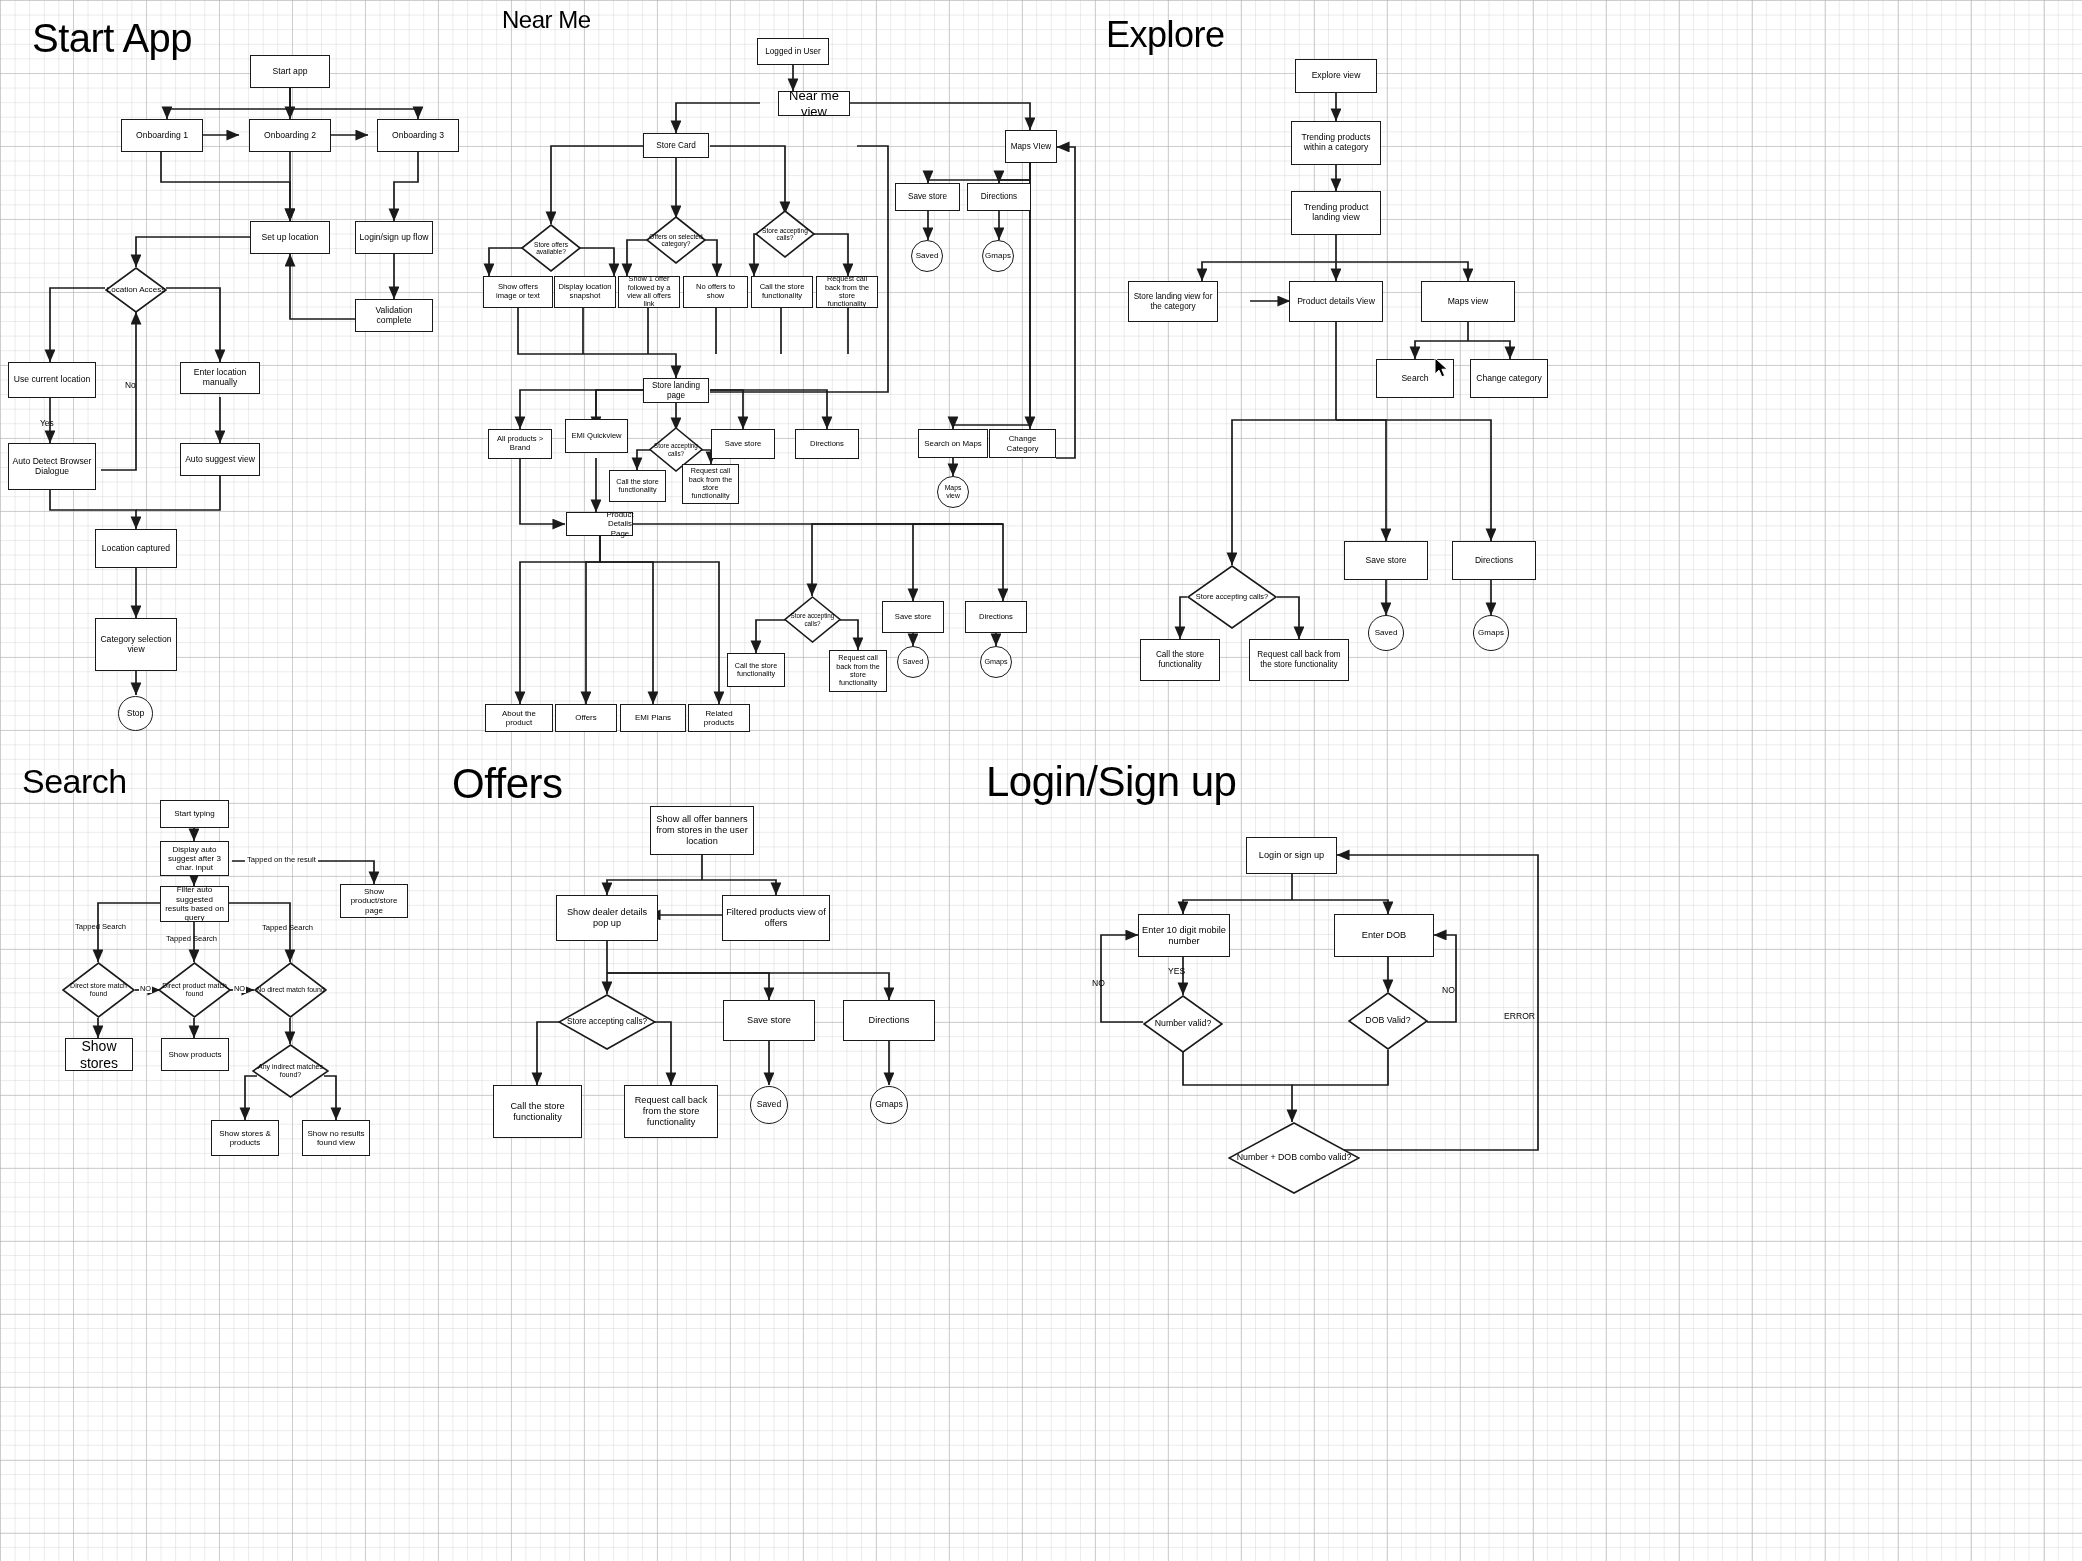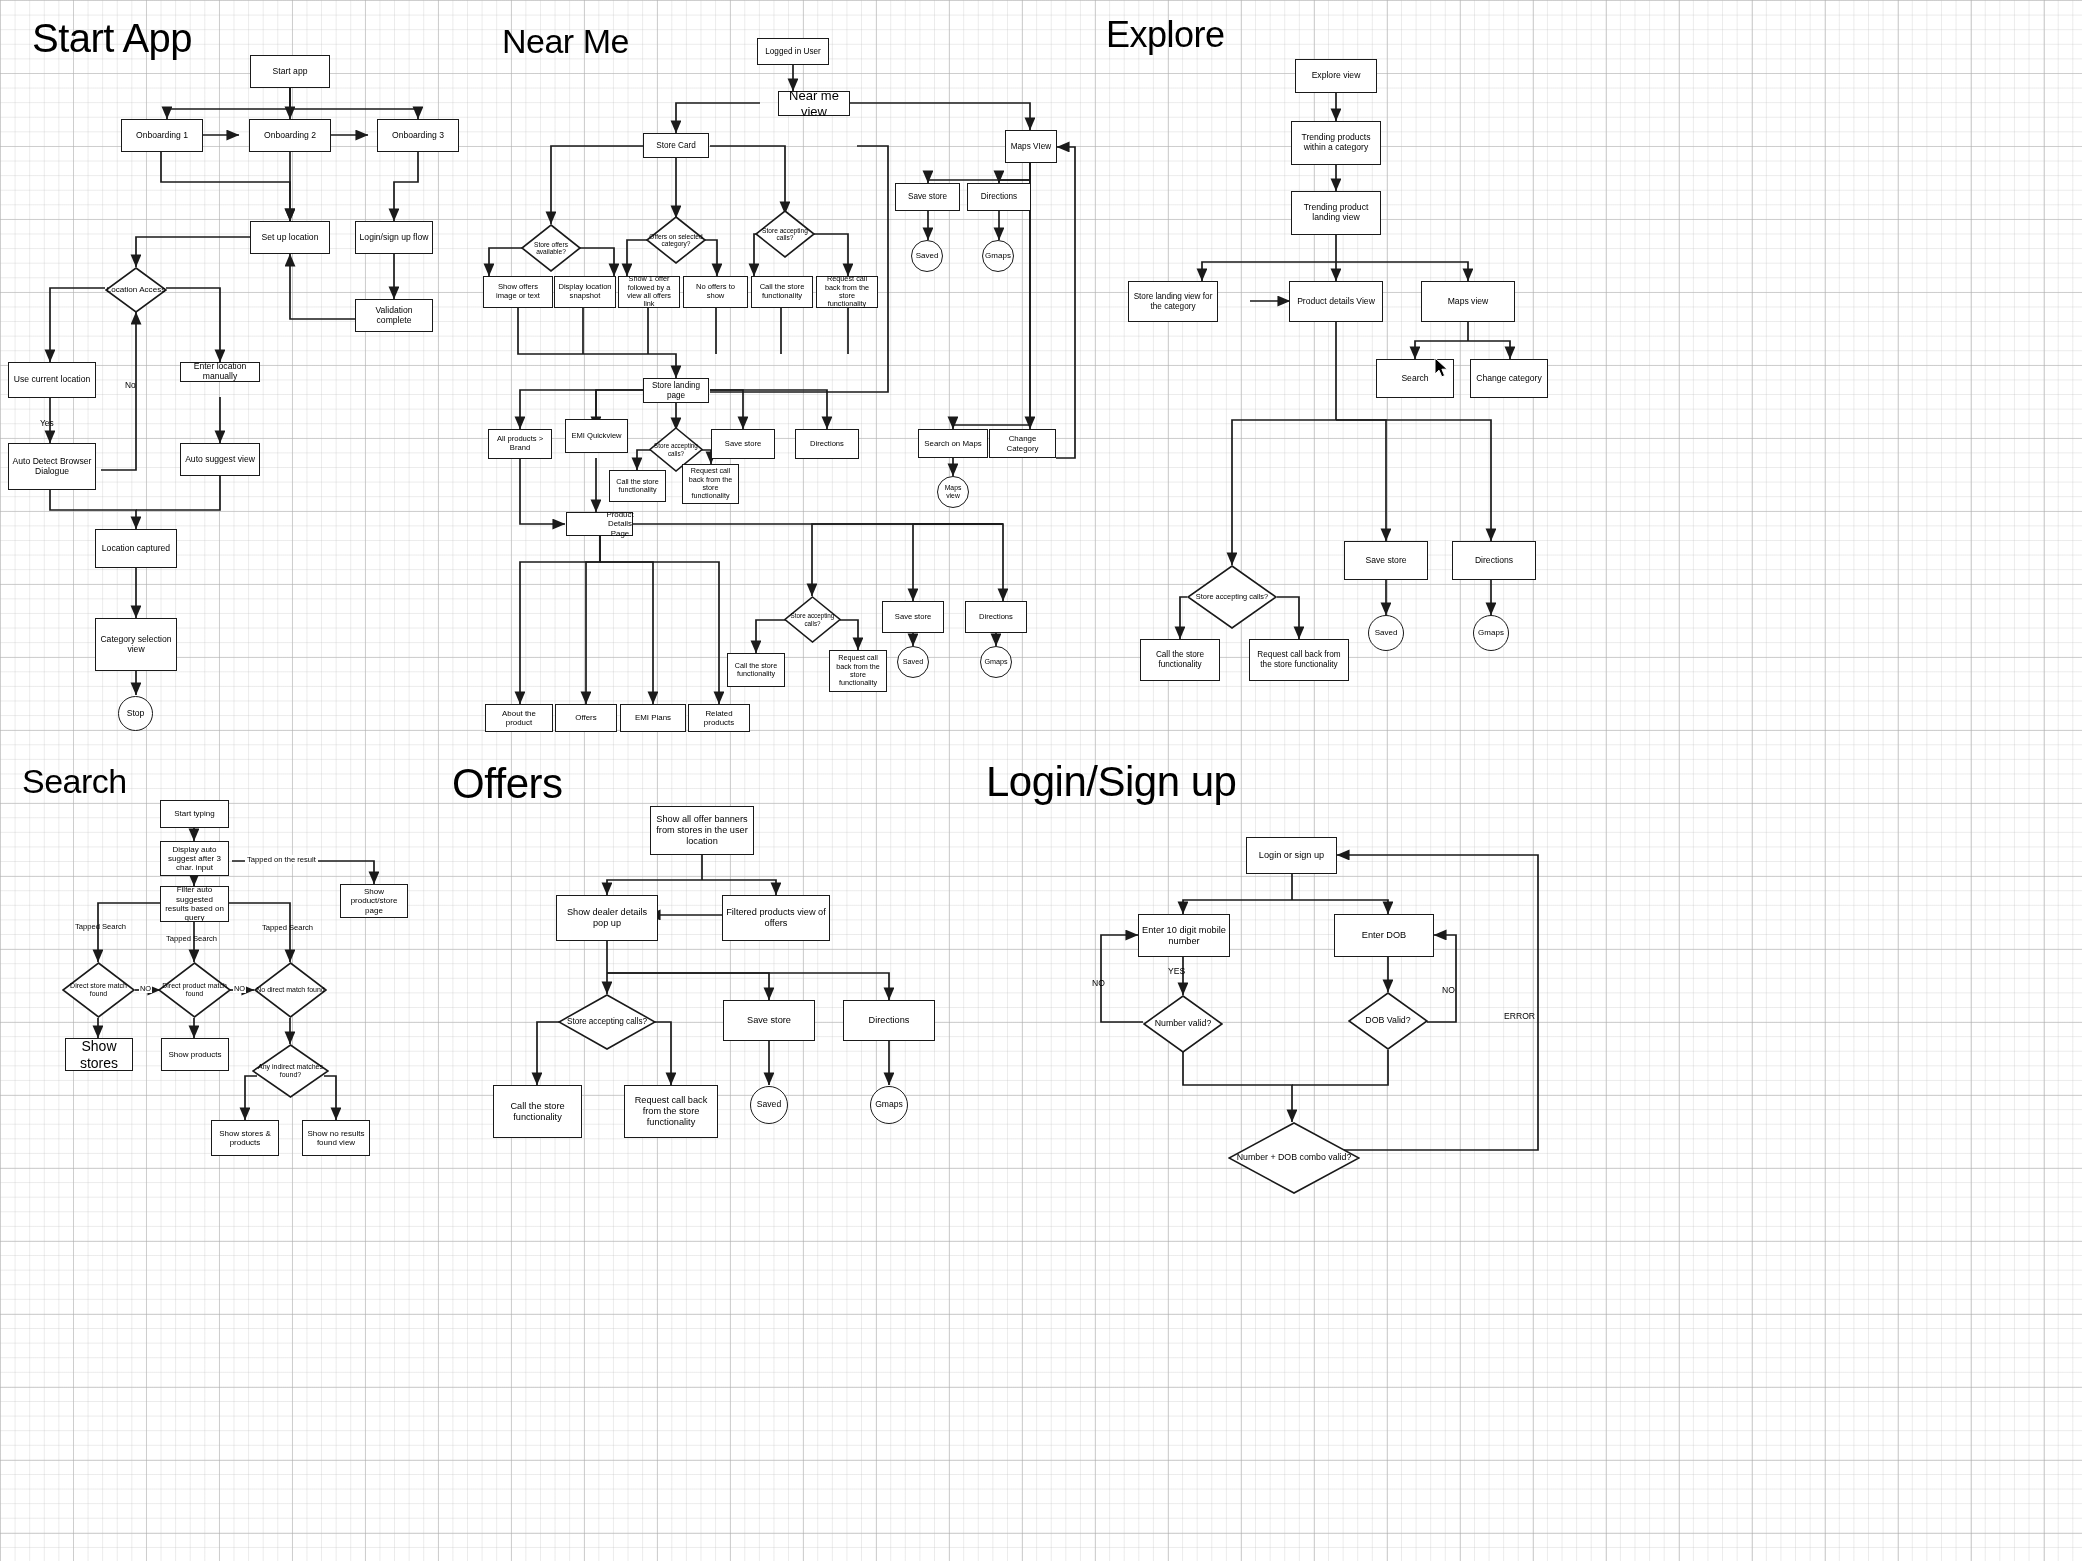--- a/index.html
+++ b/index.html
@@ -233,21 +233,21 @@
       <path d="M1388,957 L1388,992" marker-end="url(#ah)"></path>
       <path d="M1143,1022 L1101,1022 L1101,935 L1138,935" marker-end="url(#ah)"></path>
       <path d="M1427,1022 L1456,1022 L1456,935 L1434,935" marker-end="url(#ah)"></path>
       <path d="M1183,1052 L1183,1085 L1292,1085 L1292,1122" marker-end="url(#ah)"></path>
       <path d="M1388,1050 L1388,1085 L1292,1085"></path>
       <path d="M1335,1150 L1538,1150 L1538,855 L1337,855" marker-end="url(#ah)"></path>
     </g>
   </svg>
 
   <div class="sect-title" style="left:32px; top:16px; font-size:40px;">Start App</div>
-  <div class="sect-title" style="left:502px; top:22px; font-size:34px;">Near Me</div>
+  <div class="sect-title" style="left:502px; top:6px; font-size:24px;">Near Me</div>
   <div class="sect-title" style="left:1106px; top:14px; font-size:36px;">Explore</div>
   <div class="sect-title" style="left:22px; top:762px; font-size:34px;">Search</div>
   <div class="sect-title" style="left:452px; top:760px; font-size:42px;">Offers</div>
   <div class="sect-title" style="left:986px; top:758px; font-size:42px;">Login/Sign up</div>
 
   <div class="node" style="left:250px; top:55px; width:80px; height:33px; font-size:8.6px;">Start app</div>
   <div class="node" style="left:121px; top:119px; width:82px; height:33px; font-size:8.6px;">Onboarding 1</div>
   <div class="node" style="left:249px; top:119px; width:82px; height:33px; font-size:8.6px;">Onboarding 2</div>
   <div class="node" style="left:377px; top:119px; width:82px; height:33px; font-size:8.6px;">Onboarding 3</div>
   <div class="node" style="left:250px; top:221px; width:80px; height:33px; font-size:8.6px;">Set up location</div>
@@ -255,21 +255,21 @@
   <div class="node" style="left:355px; top:299px; width:78px; height:33px; font-size:8.6px;">Validation complete</div>
 
   <div class="diamond" style="left:105px; top:267px; width:62px; height:46px;">
     <svg class="dshape" viewBox="0 0 62 46" preserveAspectRatio="none" xmlns="http://www.w3.org/2000/svg">
       <polygon points="31,1 61,23 31,45 1,23" fill="#ffffff" stroke="#1a1a1a" stroke-width="1.6"></polygon>
     </svg>
     <div class="dlabel" style="font-size:8.1px;">Location Access</div>
   </div>
 
   <div class="node" style="left:8px; top:362px; width:88px; height:36px; font-size:8.6px;">Use current location</div>
-  <div class="node" style="left:180px; top:362px; width:80px; height:20px; font-size:8.6px;">Enter location manually</div>
+  <div class="node" style="left:180px; top:362px; width:80px; height:32px; font-size:8.6px;">Enter location manually</div>
   <div class="node" style="left:8px; top:443px; width:88px; height:47px; font-size:8.6px;">Auto Detect Browser Dialogue</div>
   <div class="node" style="left:180px; top:443px; width:80px; height:33px; font-size:8.6px;">Auto suggest view</div>
   <div class="node" style="left:95px; top:529px; width:82px; height:39px; font-size:8.6px;">Location captured</div>
   <div class="node" style="left:95px; top:618px; width:82px; height:53px; font-size:8.6px;">Category selection view</div>
   <div class="node circle" style="left:118px; top:696px; width:35px; height:35px; font-size:8.6px;">Stop</div>
 
   <div class="edge-label" style="left:125px; top:380px; font-size:8.4px;">No</div>
   <div class="edge-label" style="left:40px; top:418px; font-size:8.4px;">Yes</div>
 
   <div class="node" style="left:757px; top:38px; width:72px; height:27px; font-size:8.2px;">Logged in User</div>

